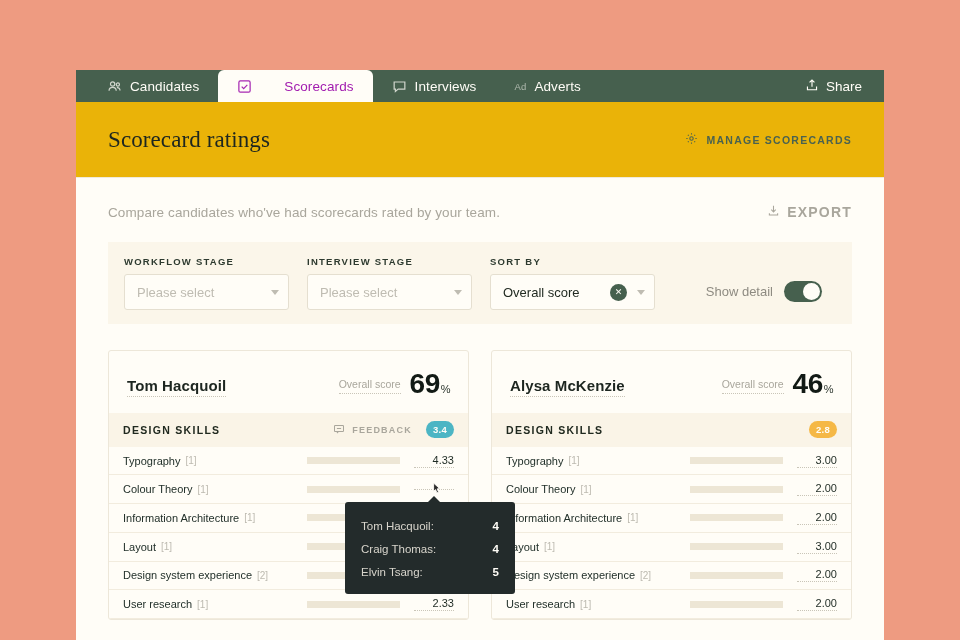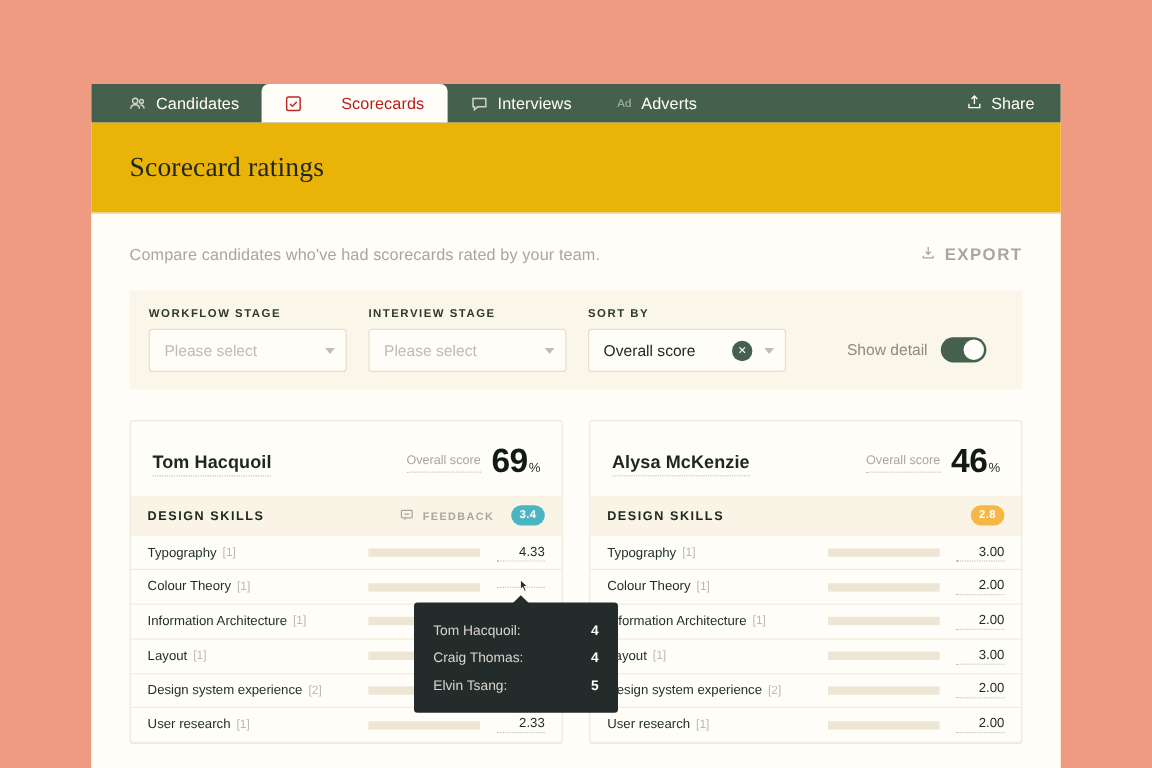--- a/index.html
+++ b/index.html
@@ -42,21 +42,21 @@
     gap: 8px;
     padding: 0 19px;
     font-size: 13.5px;
     color: #FFFDF7;
     letter-spacing: 0.1px;
     cursor: pointer;
     white-space: nowrap;
   }
   .nav-tab.active {
     background: #FFFDF7;
-    color: #b91c1c;
+    color: #a21caf;
     border-radius: 6px 6px 0 0;
     gap: 32px;
   }
   .nav-tab .nv-ico {
     display: inline-flex;
     align-items: center;
     justify-content: center;
     width: 15px;
     height: 15px;
     opacity: 0.75;
@@ -434,20 +434,29 @@
           <path d="M8 10V2.4M5.2 5.1L8 2.3l2.8 2.8"></path>
             <path d="M2.8 9.6v3.8h10.4V9.6"></path>
         </svg>
       </span>
       <span>Share</span>
     </div>
   </div>
 
   <div class="page-header">
     <h1 class="page-title">Scorecard ratings</h1>
+    <div class="manage-btn">
+      <span>
+        <svg width="13" height="13" viewBox="0 0 16 16" fill="none" stroke="currentColor" stroke-width="1.3">
+          <circle cx="8" cy="8" r="2.1"></circle>
+          <path d="M8 1.6v1.6M8 12.8v1.6M14.4 8h-1.6M3.2 8H1.6M12.5 3.5l-1.1 1.1M4.6 11.4l-1.1 1.1M12.5 12.5l-1.1-1.1M4.6 4.6L3.5 3.5"></path>
+        </svg>
+      </span>
+      <span>MANAGE SCORECARDS</span>
+    </div>
   </div>
 
   <div class="sub-header">
     <div class="sub-text">Compare candidates who've had scorecards rated by your team.</div>
     <div class="export-btn">
       <span>
         <svg width="13" height="13" viewBox="0 0 16 16" fill="none" stroke="currentColor" stroke-width="1.3">
           <path d="M8 2.3v7.4M5.3 7l2.7 2.7L10.7 7"></path>
             <path d="M2.9 11.3v2.2h10.2v-2.2"></path>
         </svg>

